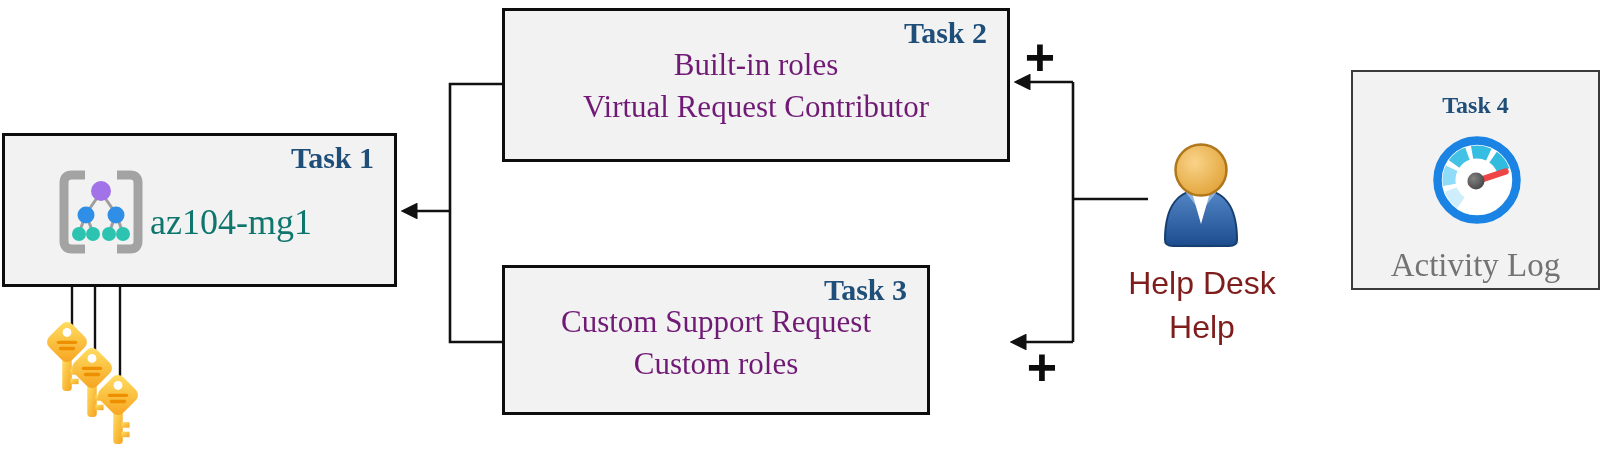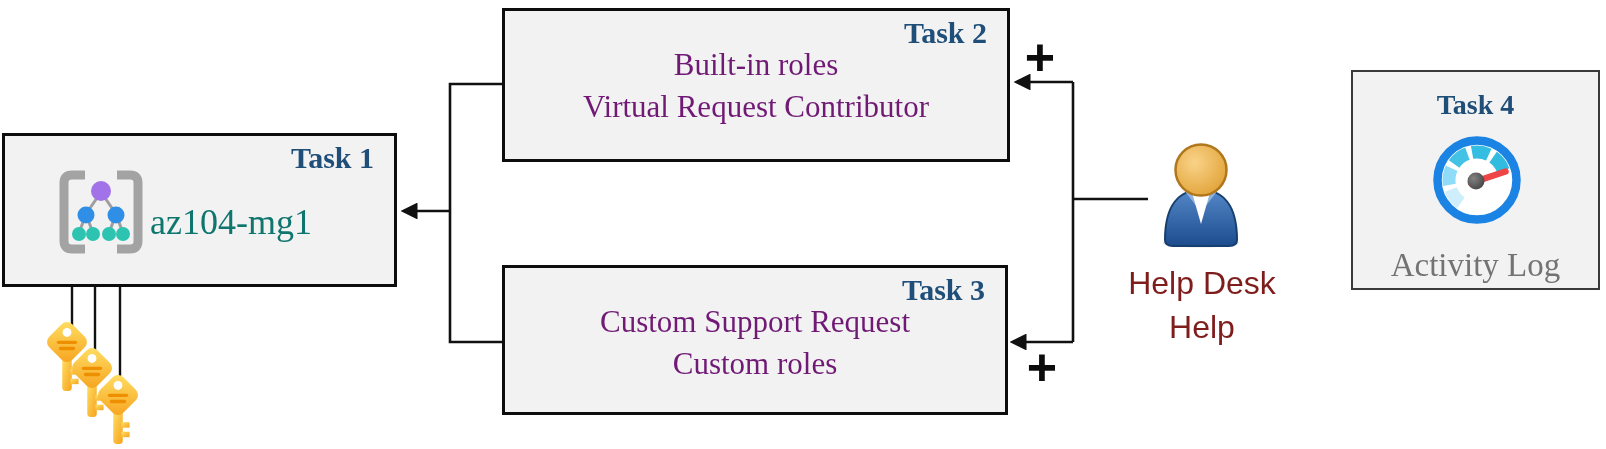--- a/index.html
+++ b/index.html
@@ -13,21 +13,21 @@
   
   .box{
     position:absolute;
     background:#f2f2f2;
     border:3px solid #0d0d0d;
     box-sizing:border-box;
     font-family:Liberation Serif, serif;
   }
   .box-task1{left:2px;top:133px;width:395px;height:154px;}
   .box-task2{left:502px;top:8px;width:508px;height:154px;}
-  .box-task3{left:502px;top:265px;width:506px;height:150px;padding-left:44px;}
+  .box-task3{left:502px;top:265px;width:428px;height:150px;padding-left:44px;}
   .box-task4{
     left:1351px;top:70px;width:249px;height:220px;
     border:2px solid #3a3a3a;
   }
   .badge{
     position:absolute;top:5px;right:20px;
     font-size:30px;font-weight:bold;color:#1f4e79;
     line-height:34px;white-space:nowrap;
   }
   .box-lines{
@@ -35,21 +35,21 @@
     text-align:center;font-size:31px;color:#701a75;line-height:42px;
     white-space:nowrap;
   }
   .t1-name{
     position:absolute;left:145px;right:6px;top:64px;
     text-align:left;font-size:36px;color:#0f766e;line-height:44px;
   }
   .t1-icon{position:absolute;left:48px;top:30px;}
   .t4-badge{
     position:absolute;top:16px;left:0;right:0;text-align:center;
-    font-size:28px;font-weight:bold;color:#1f4e79;line-height:34px;
+    font-size:24px;font-weight:bold;color:#1f4e79;line-height:34px;
   }
   .t4-icon{position:absolute;top:60px;left:76px;}
   .t4-caption{
     position:absolute;top:172px;left:0;right:0;text-align:center;
     font-size:33px;color:#737373;line-height:42px;white-space:nowrap;
   }
   
   .wires{position:absolute;left:0;top:0;width:1606px;height:449px;pointer-events:none;}
   
   .plus{

